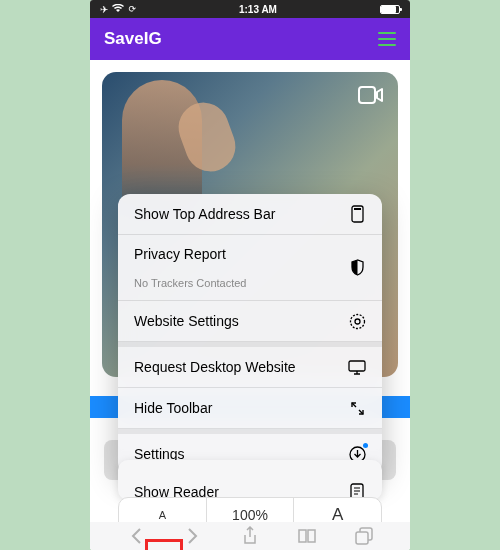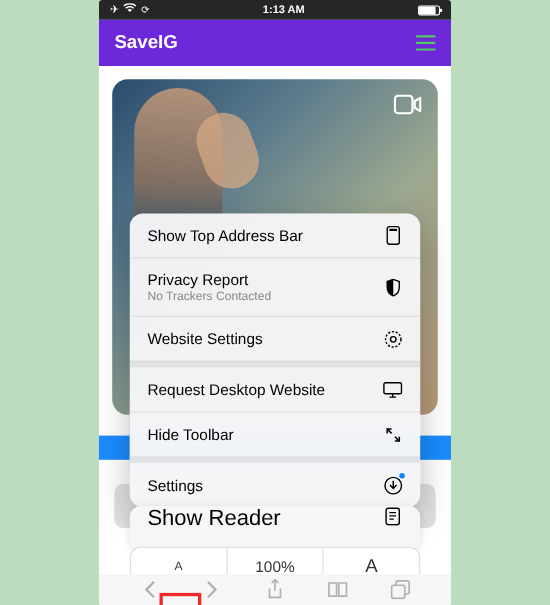--- a/index.html
+++ b/index.html
@@ -18,25 +18,25 @@
 .content{position:relative;height:calc(100% - 60px);padding:12px;background:#fff}
 .hero{height:305px;background:linear-gradient(135deg,#2a4d6e 0%,#5b7a8c 30%,#9ba890 60%,#b89878 100%);border-radius:14px;position:relative;overflow:hidden}
 .hero-figure{position:absolute;left:20px;top:8px;width:80px;height:140px;background:linear-gradient(180deg,#c49a7a 0%,#8b6f5c 60%,#3d5a6b 100%);border-radius:40px 40px 20px 20px;opacity:0.85}
 .hero-hand{position:absolute;left:80px;top:30px;width:50px;height:70px;background:#d4a884;border-radius:30px;transform:rotate(-20deg);opacity:0.75}
 .video-icon{position:absolute;top:14px;right:14px;color:#fff}
 .blue-strip{position:absolute;left:0;right:0;top:336px;height:22px;background:#1a8cff}
 .menu{position:absolute;left:28px;right:28px;top:134px;background:rgba(245,245,247,0.97);border-radius:12px;box-shadow:0 8px 30px rgba(0,0,0,0.25);overflow:hidden;backdrop-filter:blur(10px)}
 .menu-item{display:flex;justify-content:space-between;align-items:center;padding:11px 16px;border-bottom:1px solid rgba(0,0,0,0.1);font-size:14px;color:#000}
 .menu-item.spaced{border-top:5px solid rgba(0,0,0,0.07)}
 .menu-item:last-child{border-bottom:none}
-.menu-sub{font-size:11px;color:#888;margin-top:2px}
+.menu-sub{font-size:11px;color:#888;margin-top:15px}
 .menu-icon{width:18px;height:18px;display:flex;align-items:center;justify-content:center;color:#333}
 .badge-dot{width:5px;height:5px;background:#0a84ff;border-radius:50%;position:absolute;top:-2px;right:-2px}
 .reader-row{position:absolute;left:14px;right:14px;top:380px;height:40px;background:#e0e0e0;border-radius:8px;display:flex;align-items:center;padding:0 16px;font-size:14px;justify-content:space-between}
-.reader-overlay{position:absolute;left:28px;right:28px;top:400px;height:40px;background:#f6f6f7;border-radius:10px;display:flex;align-items:flex-start;padding:0 16px;font-size:20px;justify-content:space-between;box-shadow:0 2px 8px rgba(0,0,0,0.12)}
+.reader-overlay{position:absolute;left:28px;right:28px;top:400px;height:40px;background:#f6f6f7;border-radius:10px;display:flex;align-items:flex-end;padding:0 16px;font-size:14px;justify-content:space-between;box-shadow:0 2px 8px rgba(0,0,0,0.12)}
 .zoom-bar{position:absolute;left:28px;right:28px;top:437px;height:35px;background:#fff;border:1px solid #ddd;border-radius:10px;display:flex;align-items:center}
 .zoom-cell{flex:1;text-align:center;font-size:14px;color:#333;border-right:1px solid #ddd;height:100%;display:flex;align-items:center;justify-content:center}
 .zoom-cell:last-child{border-right:none}
 .zoom-cell.small{font-size:11px}
 .zoom-cell.big{font-size:17px;font-weight:500}
 .divider{position:absolute;left:14px;right:14px;top:477px;height:1px;background:#ddd}
 .url-bar{position:absolute;left:22px;right:22px;top:483px;height:36px;background:#efeff0;border-radius:10px;display:flex;align-items:center;padding:0 12px;gap:10px}
 .red-box{position:absolute;left:55px;top:479px;width:38px;height:43px;border:3px solid #f02828;z-index:10}
 .bottom-nav{position:absolute;left:0;right:0;bottom:0;height:28px;background:#f6f6f7;display:flex;justify-content:space-around;align-items:center;padding:0 18px}
 .nav-btn{color:#b0b0b0;width:22px;height:22px;display:flex;align-items:center;justify-content:center}

